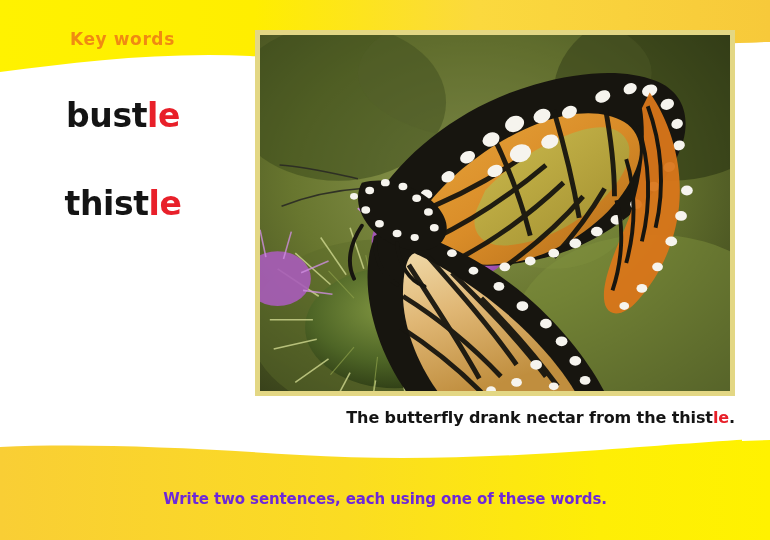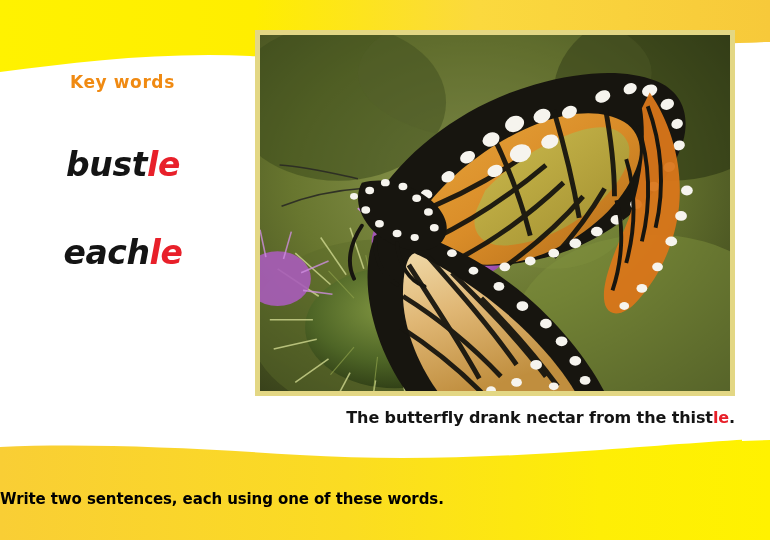--- a/index.html
+++ b/index.html
@@ -32,38 +32,36 @@
   #keywords-title {
     position: absolute;
     left: 70px;
     top: 29px;
     font-family: "DejaVu Sans", sans-serif;
     font-size: 17px;
     font-weight: bold;
     letter-spacing: 0.6px;
     color: #F08A12;
     z-index: 5;
-    margin-top: 43px;
   }
 
   
   #word-list {
     position: absolute;
     left: 0;
     top: 96px;
     width: 250px;
     z-index: 5;
   }
   .word-row {
     height: 88px;
     display: flex;
-    align-items: flex-end;
+    align-items: flex-start;
     justify-content: center;
     padding-right: 4px;
-    font-style: italic;
   }
   .word {
     font-family: "DejaVu Sans", sans-serif;
     font-size: 33px;
     font-weight: bold;
     color: #141414;
     letter-spacing: -0.4px;
     white-space: nowrap;
   }
   .word .suffix {
@@ -111,25 +109,25 @@
     z-index: 6;
   }
   #caption .suffix { color: #E8202A; }
 
   
   #task-text {
     position: absolute;
     left: 0;
     top: 490px;
     width: 770px;
-    text-align: left;
+    text-align: center;
     font-family: "DejaVu Sans", sans-serif;
     font-size: 15px;
     font-weight: bold;
-    color: #000000;
+    color: #6d28d9;
     letter-spacing: -0.1px;
     z-index: 7;
   }
 </style>
 </head>
 <body>
 
 <div id="slide">
 
   <svg class="band-svg" viewBox="0 0 770 540" preserveAspectRatio="none">
@@ -164,21 +162,21 @@
 
   <div id="word-list">
 
     <div class="word-row">
       <span class="word"><span>bust</span><span class="suffix">le</span></span>
     </div>
 
 
 
     <div class="word-row">
-      <span class="word"><span>each</span><span class="suffix">le</span></span>
+      <span class="word"><span>thist</span><span class="suffix">le</span></span>
     </div>
 
   </div>
 
   <div id="photo-frame">
     <div id="photo">
       <svg viewBox="0 0 480 366" preserveAspectRatio="xMidYMid slice">
         <defs>
           <radialGradient id="bgBlur" cx="45%" cy="40%" r="85%">
             <stop offset="0%" stop-color="#8e9a52"></stop>

